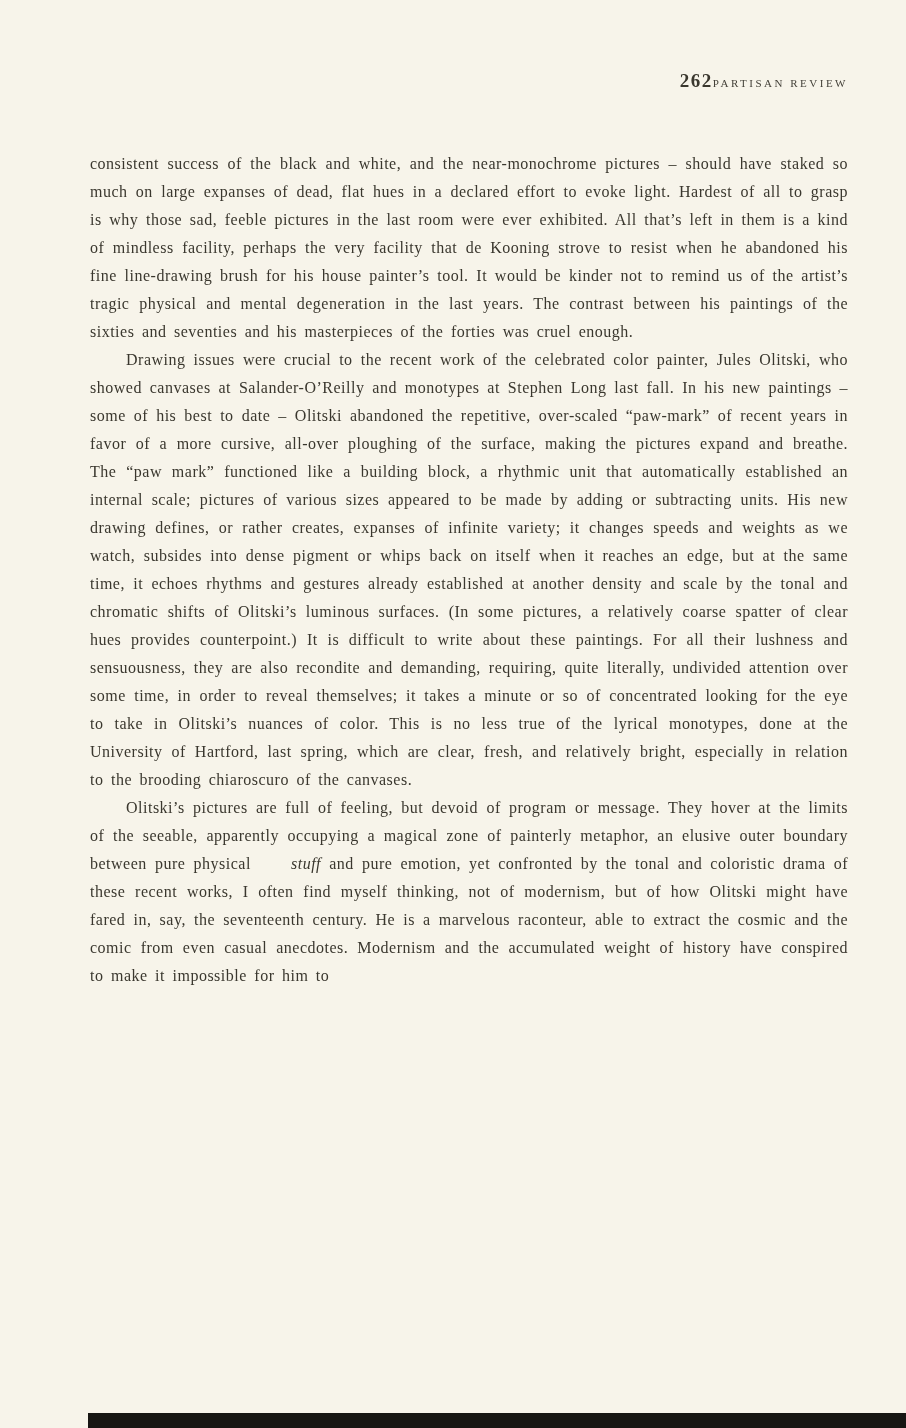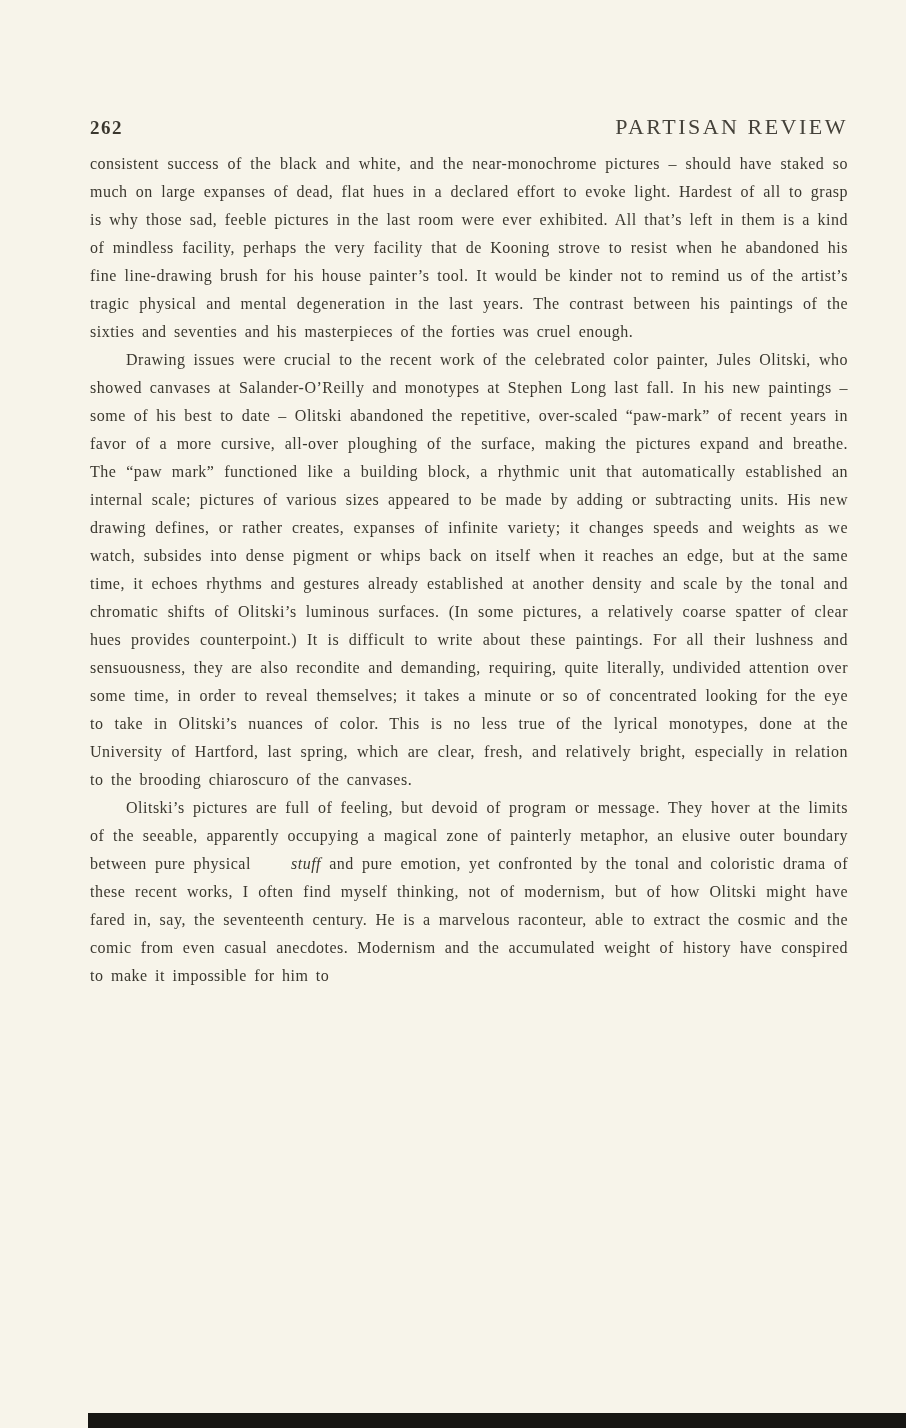--- a/index.html
+++ b/index.html
@@ -16,31 +16,30 @@
     overflow: hidden;
     font-family: "Liberation Serif", "DejaVu Serif", serif;
     color: #3a372e;
   }
   .page-header {
     position: absolute;
     top: 70px;
     left: 90px;
     width: 758px;
     display: flex;
-    justify-content: space-between;
+    justify-content: flex-end;
     align-items: baseline;
-    margin-top: 44px;
   }
   .page-number {
     font-weight: bold;
     font-size: 19px;
     letter-spacing: 1.5px;
   }
   .journal-title {
-    font-size: 22px;
+    font-size: 11px;
     letter-spacing: 2.5px;
     color: #45423a;
   }
   .page-body {
     position: absolute;
     top: 150px;
     left: 90px;
     width: 758px;
     font-size: 16px;
     line-height: 28px;

